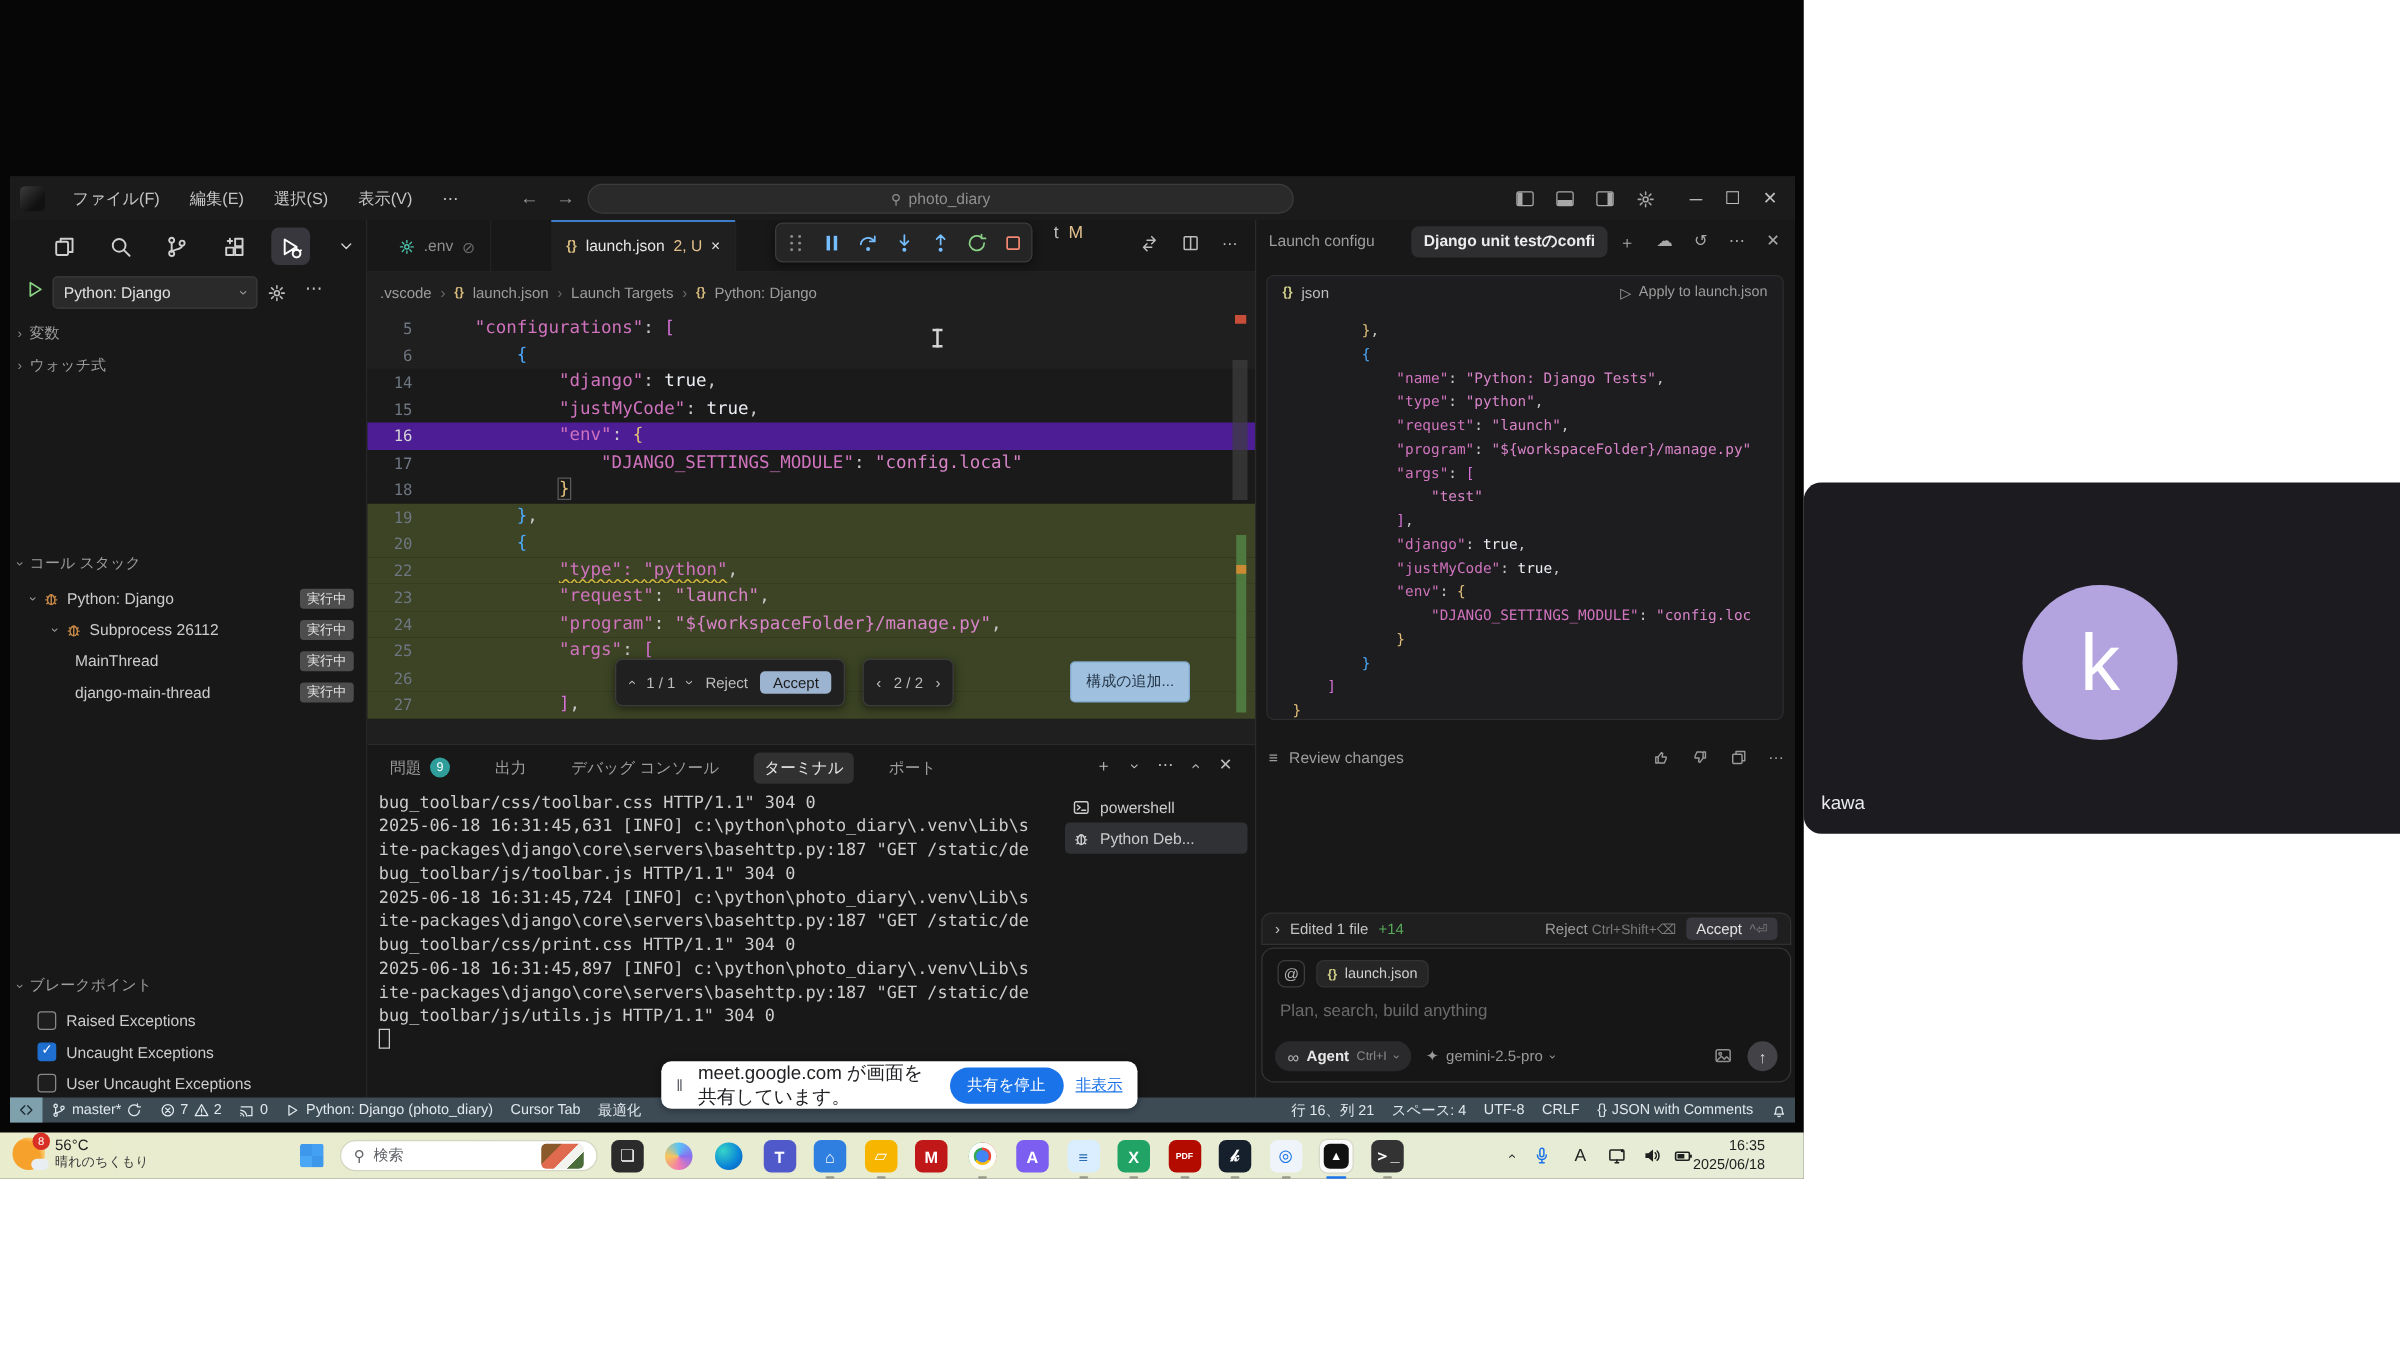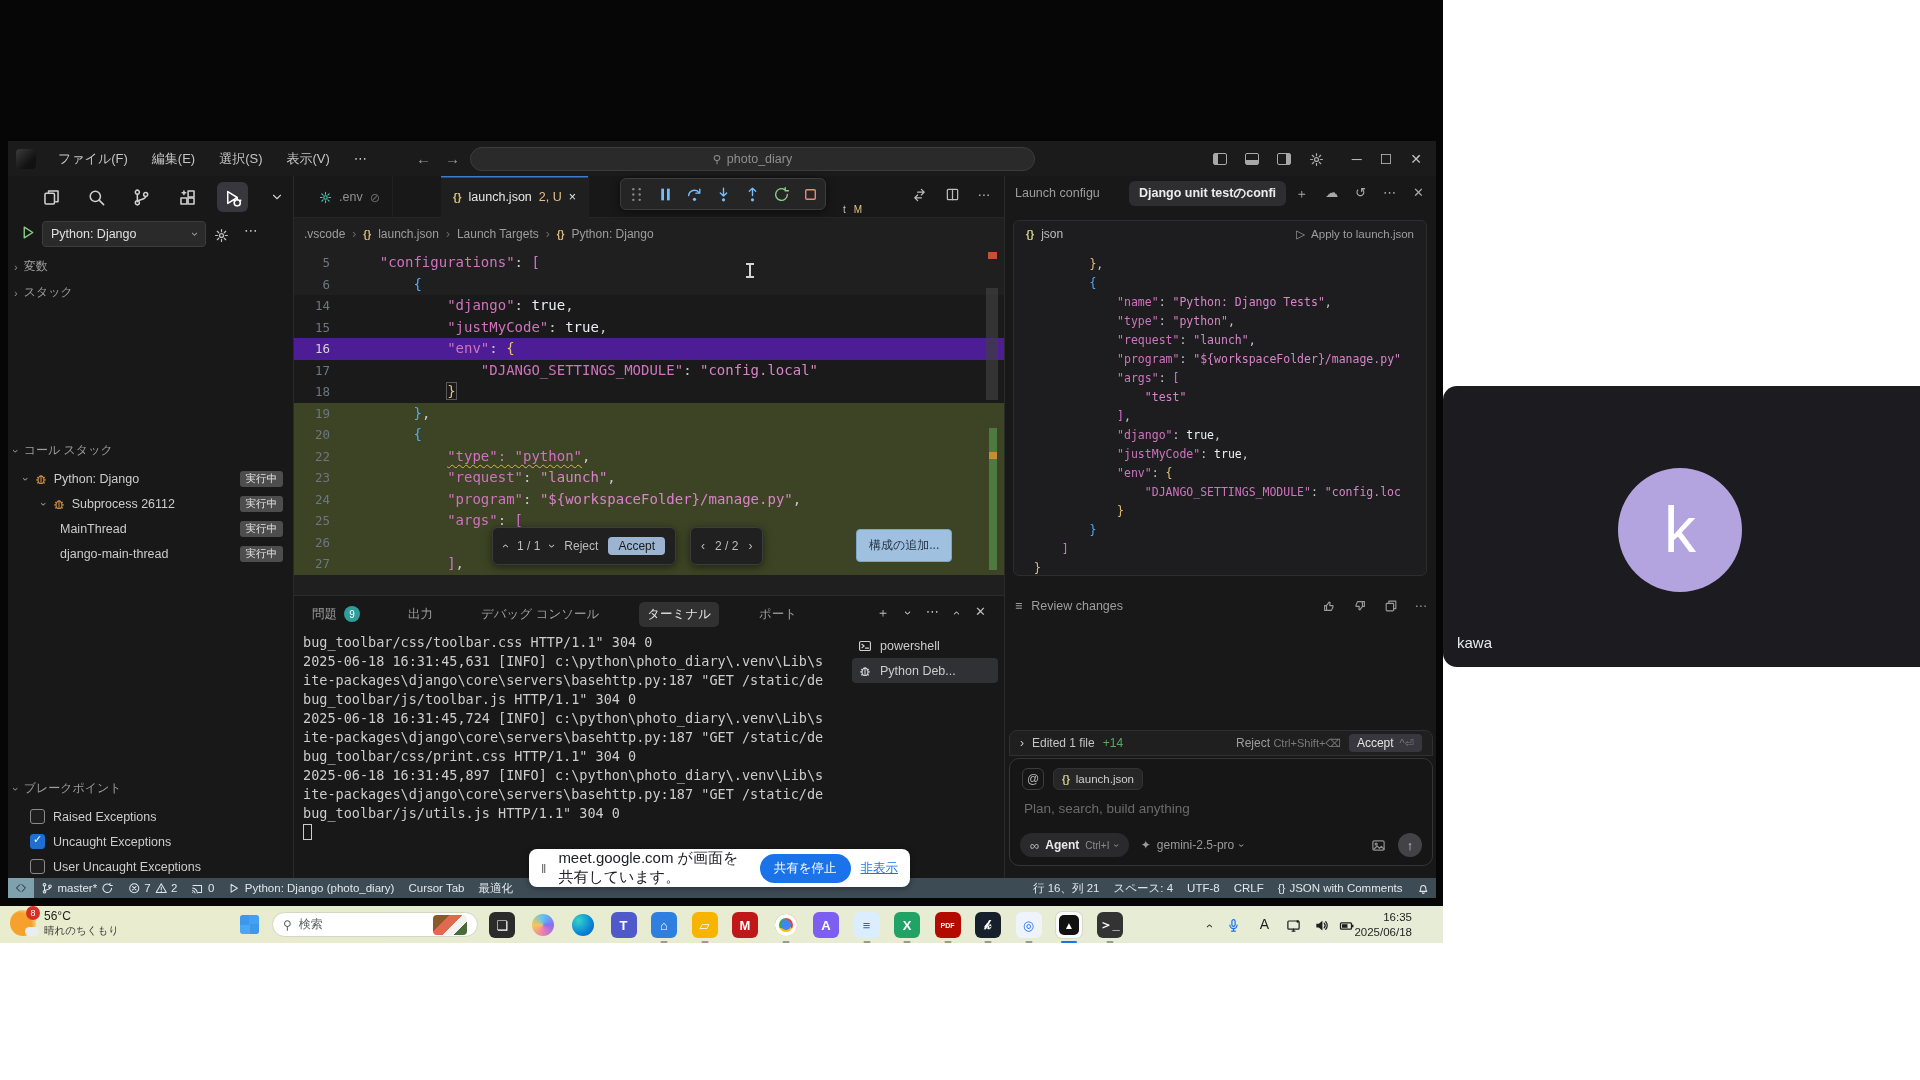--- a/index.html
+++ b/index.html
@@ -51,21 +51,21 @@
   .cb.on { background:#1f6fd0; border-color:#1f6fd0; }
   .cb.on::after { content:"✓"; position:absolute; left:2px; top:-2px; color:#fff; font-size:11px; }
 
   
   #editor { position:absolute; left:286px; top:35px; width:710px; height:702px; background:#1f1f1f; }
   #tabbar { position:absolute; left:0; top:0; width:100%; height:42px; background:#181818; border-bottom:1px solid #252525; font-size:12.5px; }
   .tab { position:absolute; top:0; height:42px; display:flex; align-items:center; gap:7px; padding:0 12px; color:#8f8f8f; border-right:1px solid #222; }
   .tab.active { background:#1f1f1f; color:#e6e6e6; box-shadow:inset 0 1.5px 0 #3d7cc9; }
   .tab .mod { color:#e2c08d; }
   .tab .braces { color:#d7ba7d; font-weight:bold; font-size:11px; }
-  #tab-partial { position:absolute; left:549px; top:28px; color:#bfbfbf; font-size:10px; }
+  #tab-partial { position:absolute; left:549px; top:1px; color:#bfbfbf; font-size:14px; }
   #tab-partial .mod { color:#e2c08d; margin-left:8px; }
   #tabbar-icons { position:absolute; right:14px; top:11px; display:flex; gap:18px; color:#bdbdbd; }
   #dbgtoolbar { position:absolute; left:326px; top:2px; width:206px; height:32px; background:#252526; border:1px solid #3c3c3c; border-radius:6px;
                 box-shadow:0 2px 8px rgba(0,0,0,.5); display:flex; align-items:center; justify-content:center; gap:12px; z-index:20; }
   #breadcrumb { position:absolute; left:10px; top:46px; height:24px; display:flex; align-items:center; gap:7px; color:#9d9d9d; font-size:12px; }
   #breadcrumb .braces { color:#d7ba7d; font-weight:bold; font-size:10px; }
   #breadcrumb .sep { color:#6a6a6a; }
 
   #code { position:absolute; left:0; top:76px; width:100%; }
   .crow { display:flex; height:21.5px; line-height:21.5px; font-family:"DejaVu Sans Mono",monospace; font-size:14px; }
@@ -91,21 +91,21 @@
   #inlinewidget { position:absolute; left:198px; top:351px; height:38px; display:flex; gap:14px; z-index:25; font-size:12px;justify-content:center; }
   .iwbox { background:#202021; border:1px solid #3c3c3c; border-radius:6px; box-shadow:0 2px 8px rgba(0,0,0,.5);
            display:flex; align-items:center; gap:10px; padding:0 10px; color:#bdbdbd; }
   .btn-accept { background:#9db4d0; color:#1b1b1b; border-radius:4px; padding:2px 10px; font-size:12px; }
   #btn-addconfig { position:absolute; left:562px; top:353px; height:33px; background:#9fc0de; color:#243447;
                    border-radius:4px; font-size:12px; display:flex; align-items:center; padding:0 12px;
                    border:1px solid #7ea6c8; z-index:25; }
 
   
   #panel { position:absolute; left:0; top:419px; width:100%; height:283px; background:#181818; border-top:1px solid #2b2b2b; }
-  #paneltabs { position:absolute; left:10px; top:4px; height:28px; display:flex; align-items:center; gap:32px; font-size:12.5px; color:#9d9d9d; }
+  #paneltabs { position:absolute; left:10px; top:4px; height:28px; display:flex; align-items:center; gap:20px; font-size:12.5px; color:#9d9d9d; }
   #paneltabs .ptab { display:flex; align-items:center; gap:7px; padding:4px 8px; border-radius:5px; }
   #paneltabs .ptab.on { background:#313131; color:#e8e8e8; }
   #paneltabs .pbadge { background:#2f9e9a; color:#fff; border-radius:50%; width:16px; height:16px; font-size:10px;
                        display:flex; align-items:center; justify-content:center; }
   #panelicons { position:absolute; right:18px; top:8px; display:flex; gap:16px; color:#bdbdbd; font-size:13px; }
   #term { position:absolute; left:9px; top:37px; font-family:"DejaVu Sans Mono",monospace; font-size:13.5px; color:#cccccc; }
   #term div { height:19px; line-height:19px; white-space:pre; }
   #term .blockcursor { display:inline-block; width:9px; height:16px; border:1px solid #cccccc; vertical-align:-3px; }
   #procs { position:absolute; left:558px; top:37px; width:146px; font-size:12.5px; color:#cccccc; }
   #procs .prow { height:25px; display:flex; align-items:center; gap:8px; padding:0 6px; border-radius:4px; }
@@ -293,21 +293,21 @@
               <path d="M8 1.7v2.2M8 12.1v2.2M1.7 8h2.2M12.1 8h2.2M3.5 3.5l1.6 1.6M10.9 10.9l1.6 1.6M12.5 3.5l-1.6 1.6M5.1 10.9l-1.6 1.6"></path>
             </svg></span>
         <span id="dbg-more">⋯</span>
       </div>
       <div class="sect" style="top:82px;">
         <span class="tw">›</span>
           <span>変数</span>
       </div>
       <div class="sect" style="top:108px;">
         <span class="tw">›</span>
-          <span>スタック</span>
+          <span>ウォッチ式</span>
       </div>
       <div class="sect" style="top:266px;">
         <span class="tw open">›</span>
           <span>コール スタック</span>
       </div>
       <div id="callstack">
           <div class="csrow" style="top: 290px; padding-left: 16px;">
             <span class="rot90" style="color: rgb(154, 154, 154); font-size: 11px; margin-right: 6px;">›</span>
             <svg viewBox="0 0 16 16" class="ic" width="14" height="14" style="color: rgb(197, 136, 70); margin-right: 6px;">
               <ellipse cx="8" cy="9" rx="3.4" ry="4.2"></ellipse>

